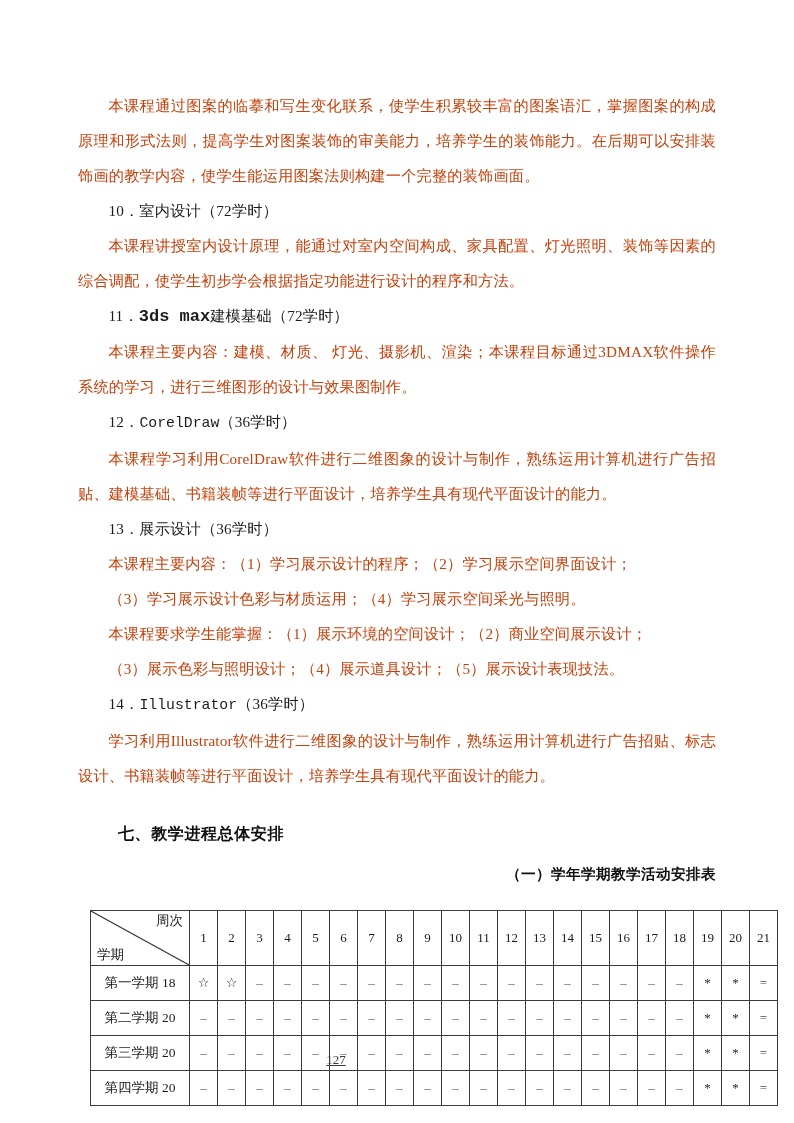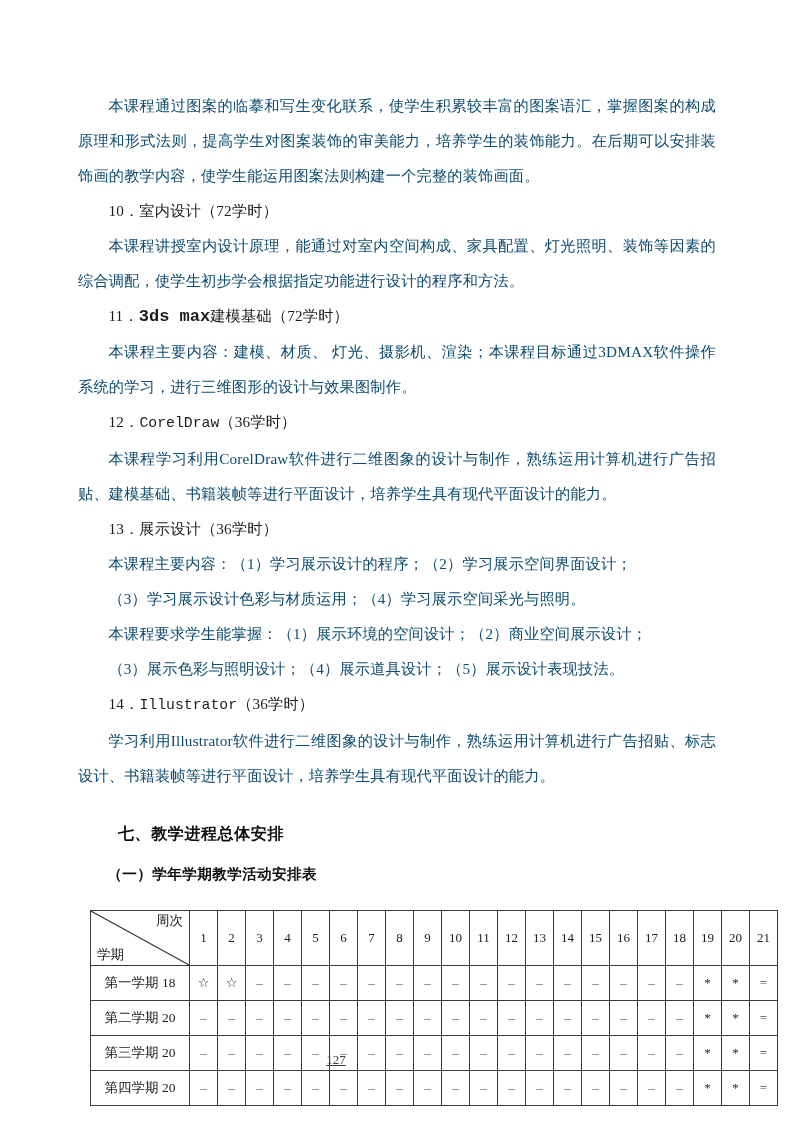--- a/index.html
+++ b/index.html
@@ -33,21 +33,21 @@
 
   
   .para {
     font-size: 15.2px;
     line-height: 35px;
     text-align: justify;
     text-justify: inter-ideograph;
     text-indent: 2em;
     margin: 0;
     letter-spacing: 0.2px;
-    color: #0c4a6e;
+    color: #c2410c;
   }
 
   
   .course-head {
     font-size: 15.2px;
     line-height: 35px;
     margin: 0;
     text-indent: 2em;
     color: #1c1c1c;
     letter-spacing: 0.2px;
@@ -77,20 +77,21 @@
   }
   .sub-head {
     font-family: "Liberation Sans", "DejaVu Sans", sans-serif;
     font-weight: bold;
     font-size: 14.6px;
     line-height: 30px;
     margin: 0;
     text-indent: 2em;
     letter-spacing: 0.4px;
     color: #101010;
+    text-align: right;
   }
 
   .gap-before-sec { height: 16px; }
   .gap-before-table { height: 9px; }
 
   
   table.schedule {
     border-collapse: collapse;
     table-layout: fixed;
     width: 638px;

